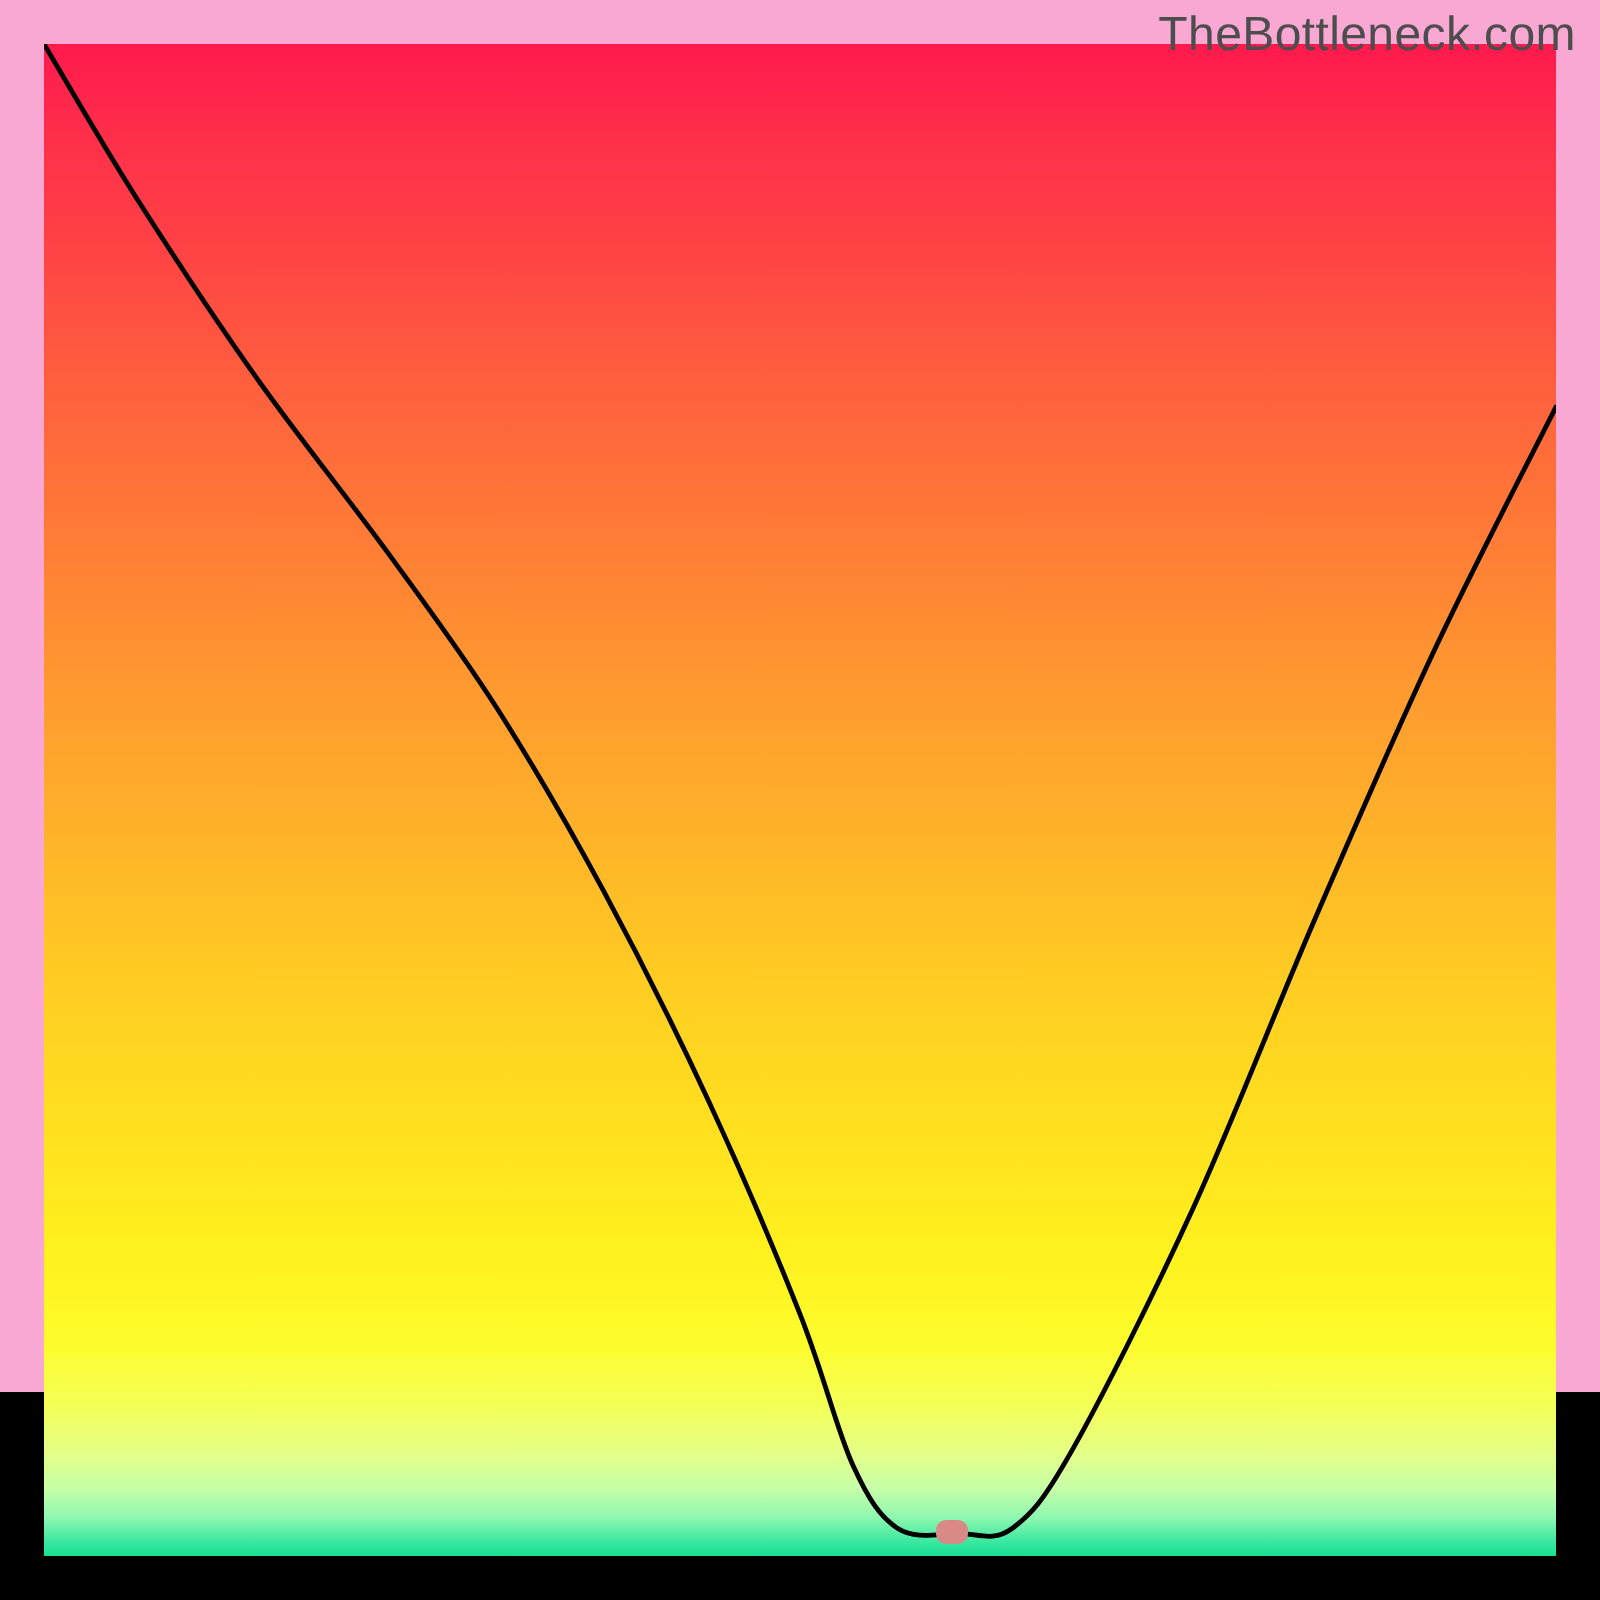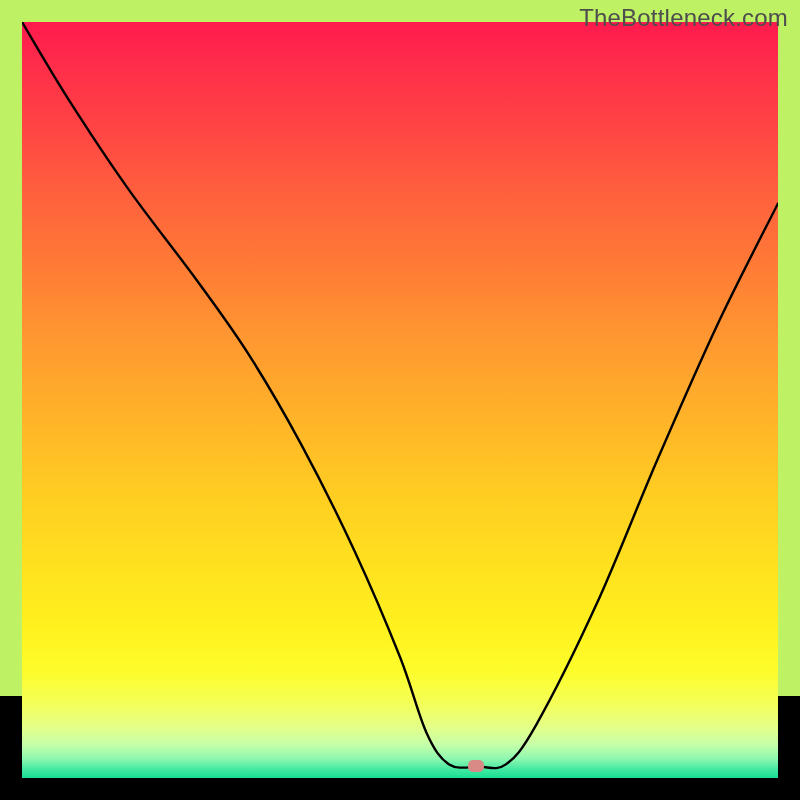--- a/index.html
+++ b/index.html
@@ -8,21 +8,21 @@
     width: 800px;
     height: 800px;
     background: #000;
     font-family: Arial, Helvetica, sans-serif;
     overflow: hidden;
   }
   .frame {
     position: relative;
     width: 800px;
     height: 696px;
-    background: #bef264;
+    background: #f9a8d4;
   }
   .watermark {
     position: absolute;
     top: 4px;
     right: 12px;
     color: #4d4d4d;
     font-size: 24px;
     font-weight: 400;
     letter-spacing: 0.2px;
     z-index: 3;

